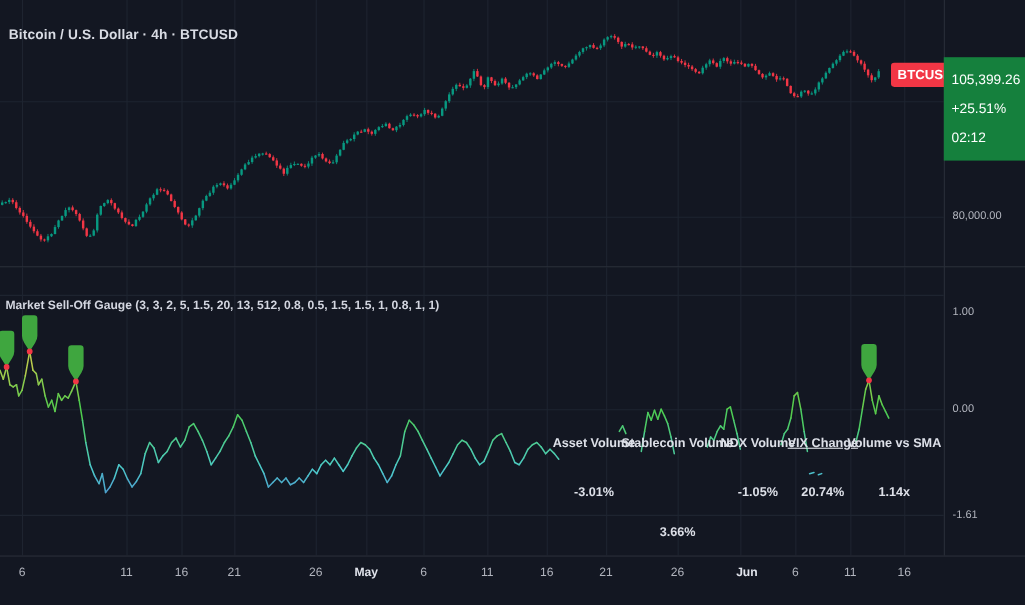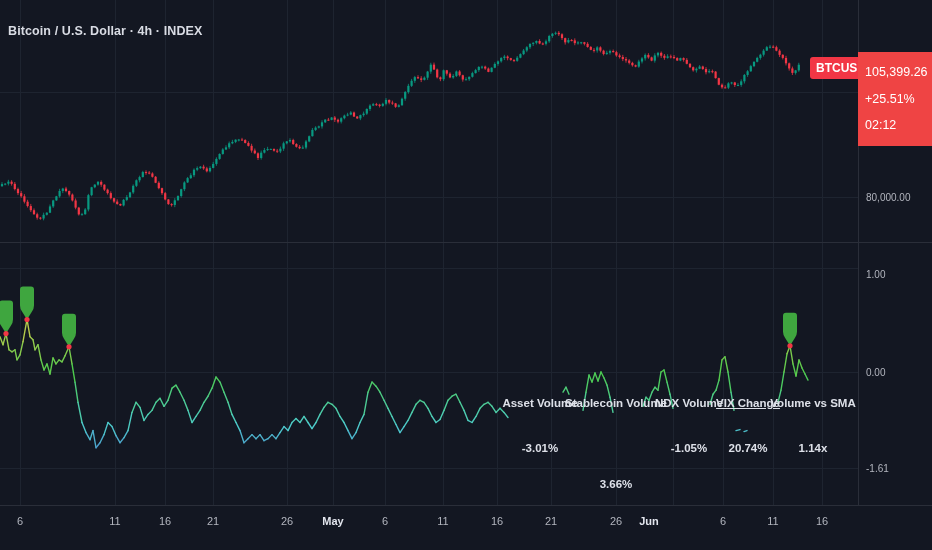--- a/index.html
+++ b/index.html
@@ -786,63 +786,66 @@
         <path d="M69,103.75 l-5,-8 q-2,-3 -2,-6 l0,-16 q0,-3 3,-3 l8,0 q3,0 3,3 l0,16 q0,3 -2,6 Z" fill="#3fa63f"></path>
         <circle cx="69" cy="103.75" r="2.6" fill="#f23645"></circle>
         <path d="M790,102.74000000000001 l-5,-8 q-2,-3 -2,-6 l0,-16 q0,-3 3,-3 l8,0 q3,0 3,3 l0,16 q0,3 -2,6 Z" fill="#3fa63f"></path>
         <circle cx="790" cy="102.74000000000001" r="2.6" fill="#f23645"></circle>
       </g>
     </svg>
 
   <div class="pane-divider" id="pane-divider" style="top: 242px;"></div>
 
   <div class="symbol-legend">
-    <span>Bitcoin / U.S. Dollar · 4h · INDEX</span>
+    <span>Bitcoin / U.S. Dollar · 4h · BTCUSD</span>
   </div>
 
+  <div class="indicator-legend">
+    <span>Market Sell-Off Gauge (3, 3, 2, 5, 1.5, 20, 13, 512, 0.8, 0.5, 1.5, 1.5, 1, 0.8, 1, 1)</span>
+  </div>
 
   <div class="stats-table" id="stats-table">
       <div class="stat-col stat-label" style="left: 540px; top: 397px;">Asset Volume</div>
       <div class="stat-col stat-value" style="left: 540px; top: 442px;">-3.01%</div>
       <div class="stat-col stat-label" style="left: 616px; top: 397px;">Stablecoin Volume</div>
       <div class="stat-col stat-value" style="left: 616px; top: 442px; margin-top: 36px;">3.66%</div>
       <div class="stat-col stat-label" style="left: 689px; top: 397px;">NDX Volume</div>
       <div class="stat-col stat-value" style="left: 689px; top: 442px;">-1.05%</div>
       <div class="stat-col stat-label" style="left: 748px; top: 397px; text-decoration: underline;">VIX Change</div>
       <div class="stat-col stat-value" style="left: 748px; top: 442px;">20.74%</div>
       <div class="stat-col stat-label" style="left: 813px; top: 397px;">Volume vs SMA</div>
       <div class="stat-col stat-value" style="left: 813px; top: 442px;">1.14x</div>
     </div>
 
   <div class="price-scale" id="price-scale">
       <div class="scale-label" style="top: 197px;">80,000.00</div>
-      <div class="scale-label" style="top: 274px;">1.00</div>
+      <div class="scale-label" style="top: 284px;">1.00</div>
       <div class="scale-label" style="top: 372px;">0.00</div>
       <div class="scale-label" style="top: 468px;">-1.61</div>
     </div>
 
   <div class="time-axis" id="time-axis">
       <div class="tick-label" style="left: 20px;">6</div>
       <div class="tick-label" style="left: 115px;">11</div>
       <div class="tick-label" style="left: 165px;">16</div>
       <div class="tick-label" style="left: 213px;">21</div>
       <div class="tick-label" style="left: 287px;">26</div>
       <div class="tick-label major" style="left: 333px;">May</div>
       <div class="tick-label" style="left: 385px;">6</div>
       <div class="tick-label" style="left: 443px;">11</div>
       <div class="tick-label" style="left: 497px;">16</div>
       <div class="tick-label" style="left: 551px;">21</div>
       <div class="tick-label" style="left: 616px;">26</div>
-      <div class="tick-label major" style="left: 649px; text-align: right;">Jun</div>
+      <div class="tick-label major" style="left: 679px; text-align: right;">Jun</div>
       <div class="tick-label" style="left: 723px;">6</div>
       <div class="tick-label" style="left: 773px;">11</div>
       <div class="tick-label" style="left: 822px;">16</div>
     </div>
 
   <div class="price-tag" id="price-tag" style="background: rgb(242, 54, 69);">BTCUSD</div>
 
-  <div class="price-box" id="price-box" style="background: #ef4444;">
+  <div class="price-box" id="price-box" style="background: #15803d;">
     <div>105,399.26</div>
     <div>+25.51%</div>
     <div>02:12</div>
   </div>
 
 </div>
 
 </body></html>

